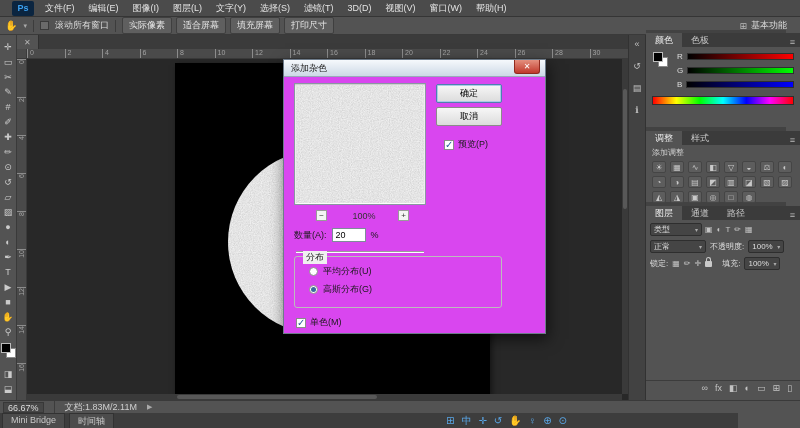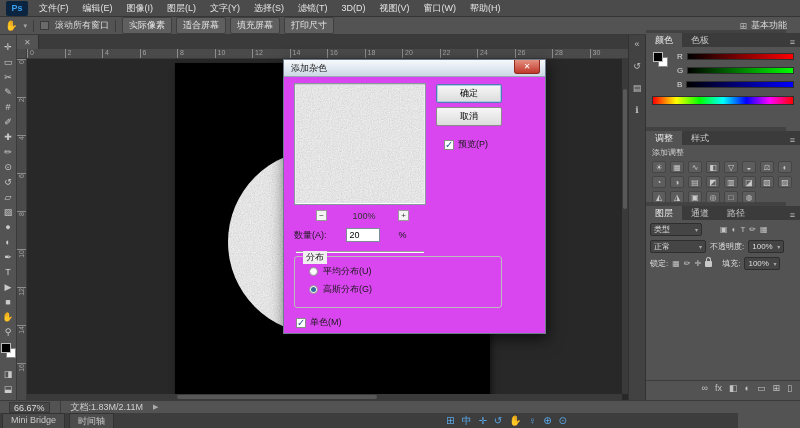--- a/index.html
+++ b/index.html
@@ -2,21 +2,21 @@
 <html><head>
 <meta charset="utf-8">
 <style>
   *{margin:0;padding:0;box-sizing:border-box}
   html,body{background:#222}
   body{font-family:"Liberation Sans","DejaVu Sans",sans-serif}
   .app{position:relative;width:800px;height:428px;background:#535353;overflow:hidden;font-size:9px;color:#ddd;-webkit-font-smoothing:antialiased}
   .abs{position:absolute}
   
   .menubar{background:#4b4b4b;border-bottom:1px solid #353535;display:flex;align-items:center}
-  .ps-logo{width:22px;height:15px;margin:1px 4px 1px 6px;background:#0b2540;color:#3aa0f0;font-weight:bold;font-size:9px;text-align:center;line-height:15px;border-radius:2px}
+  .ps-logo{width:22px;height:15px;margin:1px 4px 1px 12px;background:#0b2540;color:#3aa0f0;font-weight:bold;font-size:9px;text-align:center;line-height:15px;border-radius:2px}
   .menuitems{display:flex;height:100%;align-items:center}
   .menu-item{padding:0 7px;color:#e3e3e3;cursor:default}
   .optionsbar{background:#535353;border-bottom:1px solid #3a3a3a;display:flex;align-items:center;gap:6px;padding:0 5px}
   .vsep{width:1px;height:12px;background:#3c3c3c}
   .opt-btn{background:#5f5f5f;border:1px solid #3f3f3f;border-radius:2px;padding:1px 6px;color:#e5e5e5}
   .cbx{width:9px;height:9px;background:#6a6a6a;border:1px solid #3a3a3a;display:inline-block}
   .tabbar{background:#3b3b3b;display:flex;align-items:flex-end}
   .doc-tab{background:#535353;color:#dcdcdc;height:14px;display:flex;align-items:center;gap:8px;padding:0 7px;border-right:1px solid #303030}
   .tab-close{color:#b5b5b5;font-size:8px}
   
@@ -73,21 +73,21 @@
   .cb.checked::after{content:"✓";position:absolute;left:0;top:-2px;color:#2c5aa0;font-size:10px}
   .radio{width:9px;height:9px;border-radius:50%;background:#fff;border:1px solid #8b8b8b;display:inline-block;vertical-align:-2px;flex:none}
   .radio.sel::after{content:"";display:block;width:5px;height:5px;margin:1px;border-radius:50%;background:#39699f}
   .txt{background:#fff;border:1px solid #7e8c99;color:#000;padding:0 3px;height:14px;line-height:12px}
   .slider-track{position:absolute;height:2px;background:#9a9a9a;border-bottom:1px solid #fff}
   .slider-thumb{position:absolute;width:0;height:0;border-left:4px solid transparent;border-right:4px solid transparent;border-bottom:6px solid #4d4d4d}
   .groupbox{position:absolute;border:1px solid #bcbcbc;border-radius:3px}
   .glabel{position:absolute;top:-6px;left:8px;background:#f0f0f0;padding:0 3px}
   .radline{position:absolute;left:14px;display:flex;align-items:center;gap:5px}
   
-  .statusbar{background:#535353;border-top:1px solid #3a3a3a;display:flex;align-items:center;gap:10px;padding:0 9px}
+  .statusbar{background:#535353;border-top:1px solid #3a3a3a;display:flex;align-items:center;gap:10px;padding:0 3px}
   .zoombox{background:#474747;border:1px solid #383838;padding:0 4px;height:11px;line-height:10px}
   .bottombar{background:#3d3d3d;display:flex;align-items:center}
   .btab{background:#4c4c4c;color:#c8c8c8;padding:1px 8px;margin:1px 2px 0 2px;border:1px solid #323232;border-bottom:none}
   .navicons{display:flex;gap:7px;color:#5aa7e8;font-size:10px;align-items:center}
   .fgbg{position:relative;width:17px;height:17px;margin-top:4px}
   .fg{position:absolute;left:1px;top:0;width:10px;height:10px;background:#000;border:1px solid #bbb;z-index:2}
   .bgc{position:absolute;left:6px;top:5px;width:10px;height:10px;background:#fff;border:1px solid #888}
 </style>
 </head>
 <body>
@@ -316,21 +316,21 @@
     <span class="zoombtn" style="left:114px;top:150px"><span>+</span></span>
 
     <div class="winbtn default" style="top:24px"><span>确定</span></div>
     <div class="winbtn" style="top:47px"><span>取消</span></div>
 
     <div class="abs" style="left:160px;top:78px;display:flex;align-items:center;gap:4px">
       <span class="cb checked"></span>
       <span>预览(P)</span>
     </div>
 
-    <div class="abs" style="left:10px;top:168px;display:flex;align-items:center;gap:19px">
+    <div class="abs" style="left:10px;top:168px;display:flex;align-items:center;gap:5px">
       <span>数量(A):</span>
       <span class="txt" style="width:34px">20</span>
       <span>%</span>
     </div>
 
     <div class="slider-track" style="left:12px;top:191px;width:128px"></div>
     <div class="slider-thumb" style="left:22px;top:193px"></div>
 
     <div class="groupbox" style="left:10px;top:196px;width:208px;height:52px">
       <span class="glabel">分布</span>
@@ -431,21 +431,21 @@
 
     <div class="abs" style="left:0;top:176px;width:154px;height:189px">
       <div class="panel-tabs">
         <span class="panel-tab active">图层</span>
         <span class="panel-tab">通道</span>
         <span class="panel-tab">路径</span>
         <span class="panel-menu">≡</span>
       </div>
       <div class="panel-body" style="height:175px;position:relative">
 
-        <div class="abs" style="left:4px;top:3px;display:flex;align-items:center;gap:18px;width:146px">
+        <div class="abs" style="left:4px;top:3px;display:flex;align-items:center;gap:3px;width:146px">
           <span class="dd small" style="width:52px">
             <span>类型</span>
             <span style="font-size:6px;color:#aaa">▾</span>
           </span>
           <span class="lockicons">
               <span>▣</span>
               <span>◐</span>
               <span>T</span>
               <span>✏</span>
               <span>▦</span>

